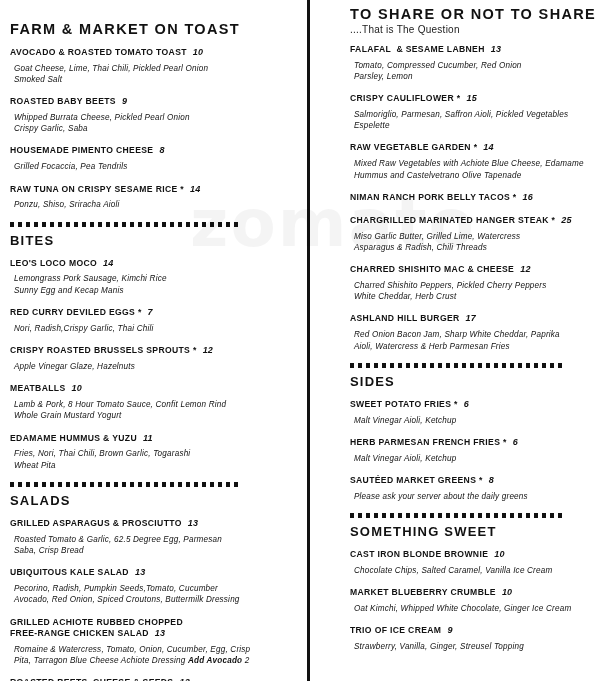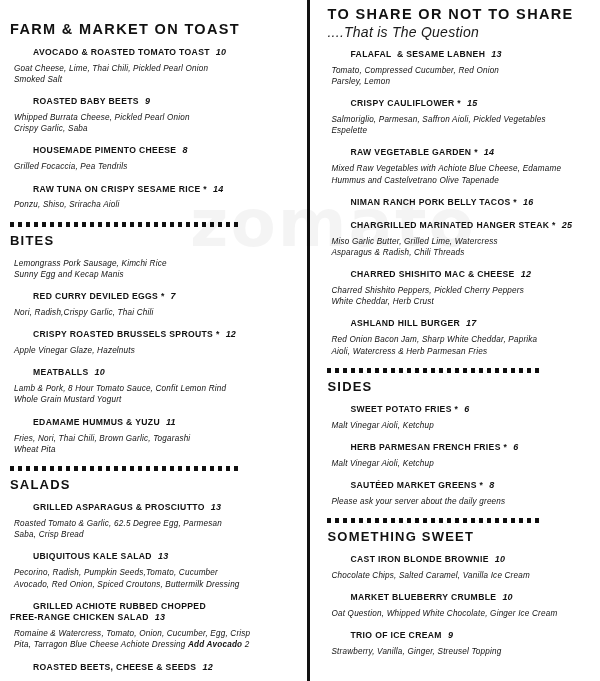--- a/index.html
+++ b/index.html
@@ -31,21 +31,21 @@
     padding: 21px 0 0 10px;
   }
   .divider-rule {
     width: 3px;
     background: #111111;
     flex: 0 0 3px;
     margin: 0 0 0 0;
   }
   .col-right {
     width: 301px;
-    padding: 6px 0 0 17px;
+    padding: 6px 0 0 40px;
   }
 
   
   .watermark {
     position: absolute;
     left: 190px;
     top: 185px;
     font-size: 66px;
     font-weight: bold;
     letter-spacing: 2px;
@@ -66,22 +66,21 @@
     line-height: 1.15;
     margin: 0 0 6px 0;
     text-transform: uppercase;
   }
   .section-title.sub {
     font-size: 13px;
     letter-spacing: 1.2px;
     margin: 0 16px 5px 0;
   }
   .section-tagline {
-    font-size: 14px;
-    font-style: italic;
+    font-size: 10px;
     letter-spacing: 0.25px;
     margin: -5px 4px 9px 0;
     color: #1a1a1a;
   }
 
   
   .dots {
     height: 5px;
     margin: 8px 0 7px 0;
     background-image: repeating-linear-gradient(
@@ -96,21 +95,21 @@
   
   .item { margin: 0 0 11px 0; }
   .item-head {
     font-size: 8.6px;
     font-weight: bold;
     letter-spacing: 0.35px;
     line-height: 1.32;
     margin: 0 0 1px 0;
     text-transform: uppercase;
   }
-  .item-name { white-space: pre-wrap; margin-left: 23px; }
+  .item-name { white-space: pre-wrap; }
   .item-price {
     font-style: italic;
     font-weight: bold;
     font-size: 9px;
     letter-spacing: 0.2px;
     padding-left: 6px;
   }
   .item-desc {
     font-size: 8.15px;
     font-style: italic;
@@ -153,20 +152,21 @@
           </div>
           <div class="item">
             <div class="item-head"><span class="item-name">RAW TUNA ON CRISPY SESAME RICE *</span><span class="item-price">14</span></div>
             <div class="item-desc"><span>Ponzu, Shiso, Sriracha Aioli</span></div>
           </div>
         </div>
         <div class="dots left"></div>
         <div class="section-block">
           <h2 class="section-title sub">BITES</h2>
           <div class="item first-item">
+            <div class="item-head"><span class="item-name">LEO'S LOCO MOCO</span><span class="item-price">14</span></div>
             <div class="item-desc"><span>Lemongrass Pork Sausage, Kimchi Rice
 Sunny Egg and Kecap Manis</span></div>
           </div>
           <div class="item">
             <div class="item-head"><span class="item-name">RED CURRY DEVILED EGGS *</span><span class="item-price">7</span></div>
             <div class="item-desc"><span>Nori, Radish,Crispy Garlic, Thai Chili</span></div>
           </div>
           <div class="item">
             <div class="item-head"><span class="item-name">CRISPY ROASTED BRUSSELS SPROUTS *</span><span class="item-price">12</span></div>
             <div class="item-desc"><span>Apple Vinegar Glaze, Hazelnuts</span></div>
@@ -267,21 +267,21 @@
         </div>
         <div class="dots right"></div>
         <div class="section-block">
           <h2 class="section-title sub">SOMETHING SWEET</h2>
           <div class="item first-item">
             <div class="item-head"><span class="item-name">CAST IRON BLONDE BROWNIE</span><span class="item-price">10</span></div>
             <div class="item-desc"><span>Chocolate Chips, Salted Caramel, Vanilla Ice Cream</span></div>
           </div>
           <div class="item">
             <div class="item-head"><span class="item-name">MARKET BLUEBERRY CRUMBLE</span><span class="item-price">10</span></div>
-            <div class="item-desc"><span>Oat Question, Whipped White Chocolate, Ginger Ice Cream</span></div>
+            <div class="item-desc"><span>Oat Kimchi, Whipped White Chocolate, Ginger Ice Cream</span></div>
           </div>
           <div class="item">
             <div class="item-head"><span class="item-name">TRIO OF ICE CREAM</span><span class="item-price">9</span></div>
             <div class="item-desc"><span>Strawberry, Vanilla, Ginger, Streusel Topping</span></div>
           </div>
         </div>
       </div>
   </div>
 
 </div>

